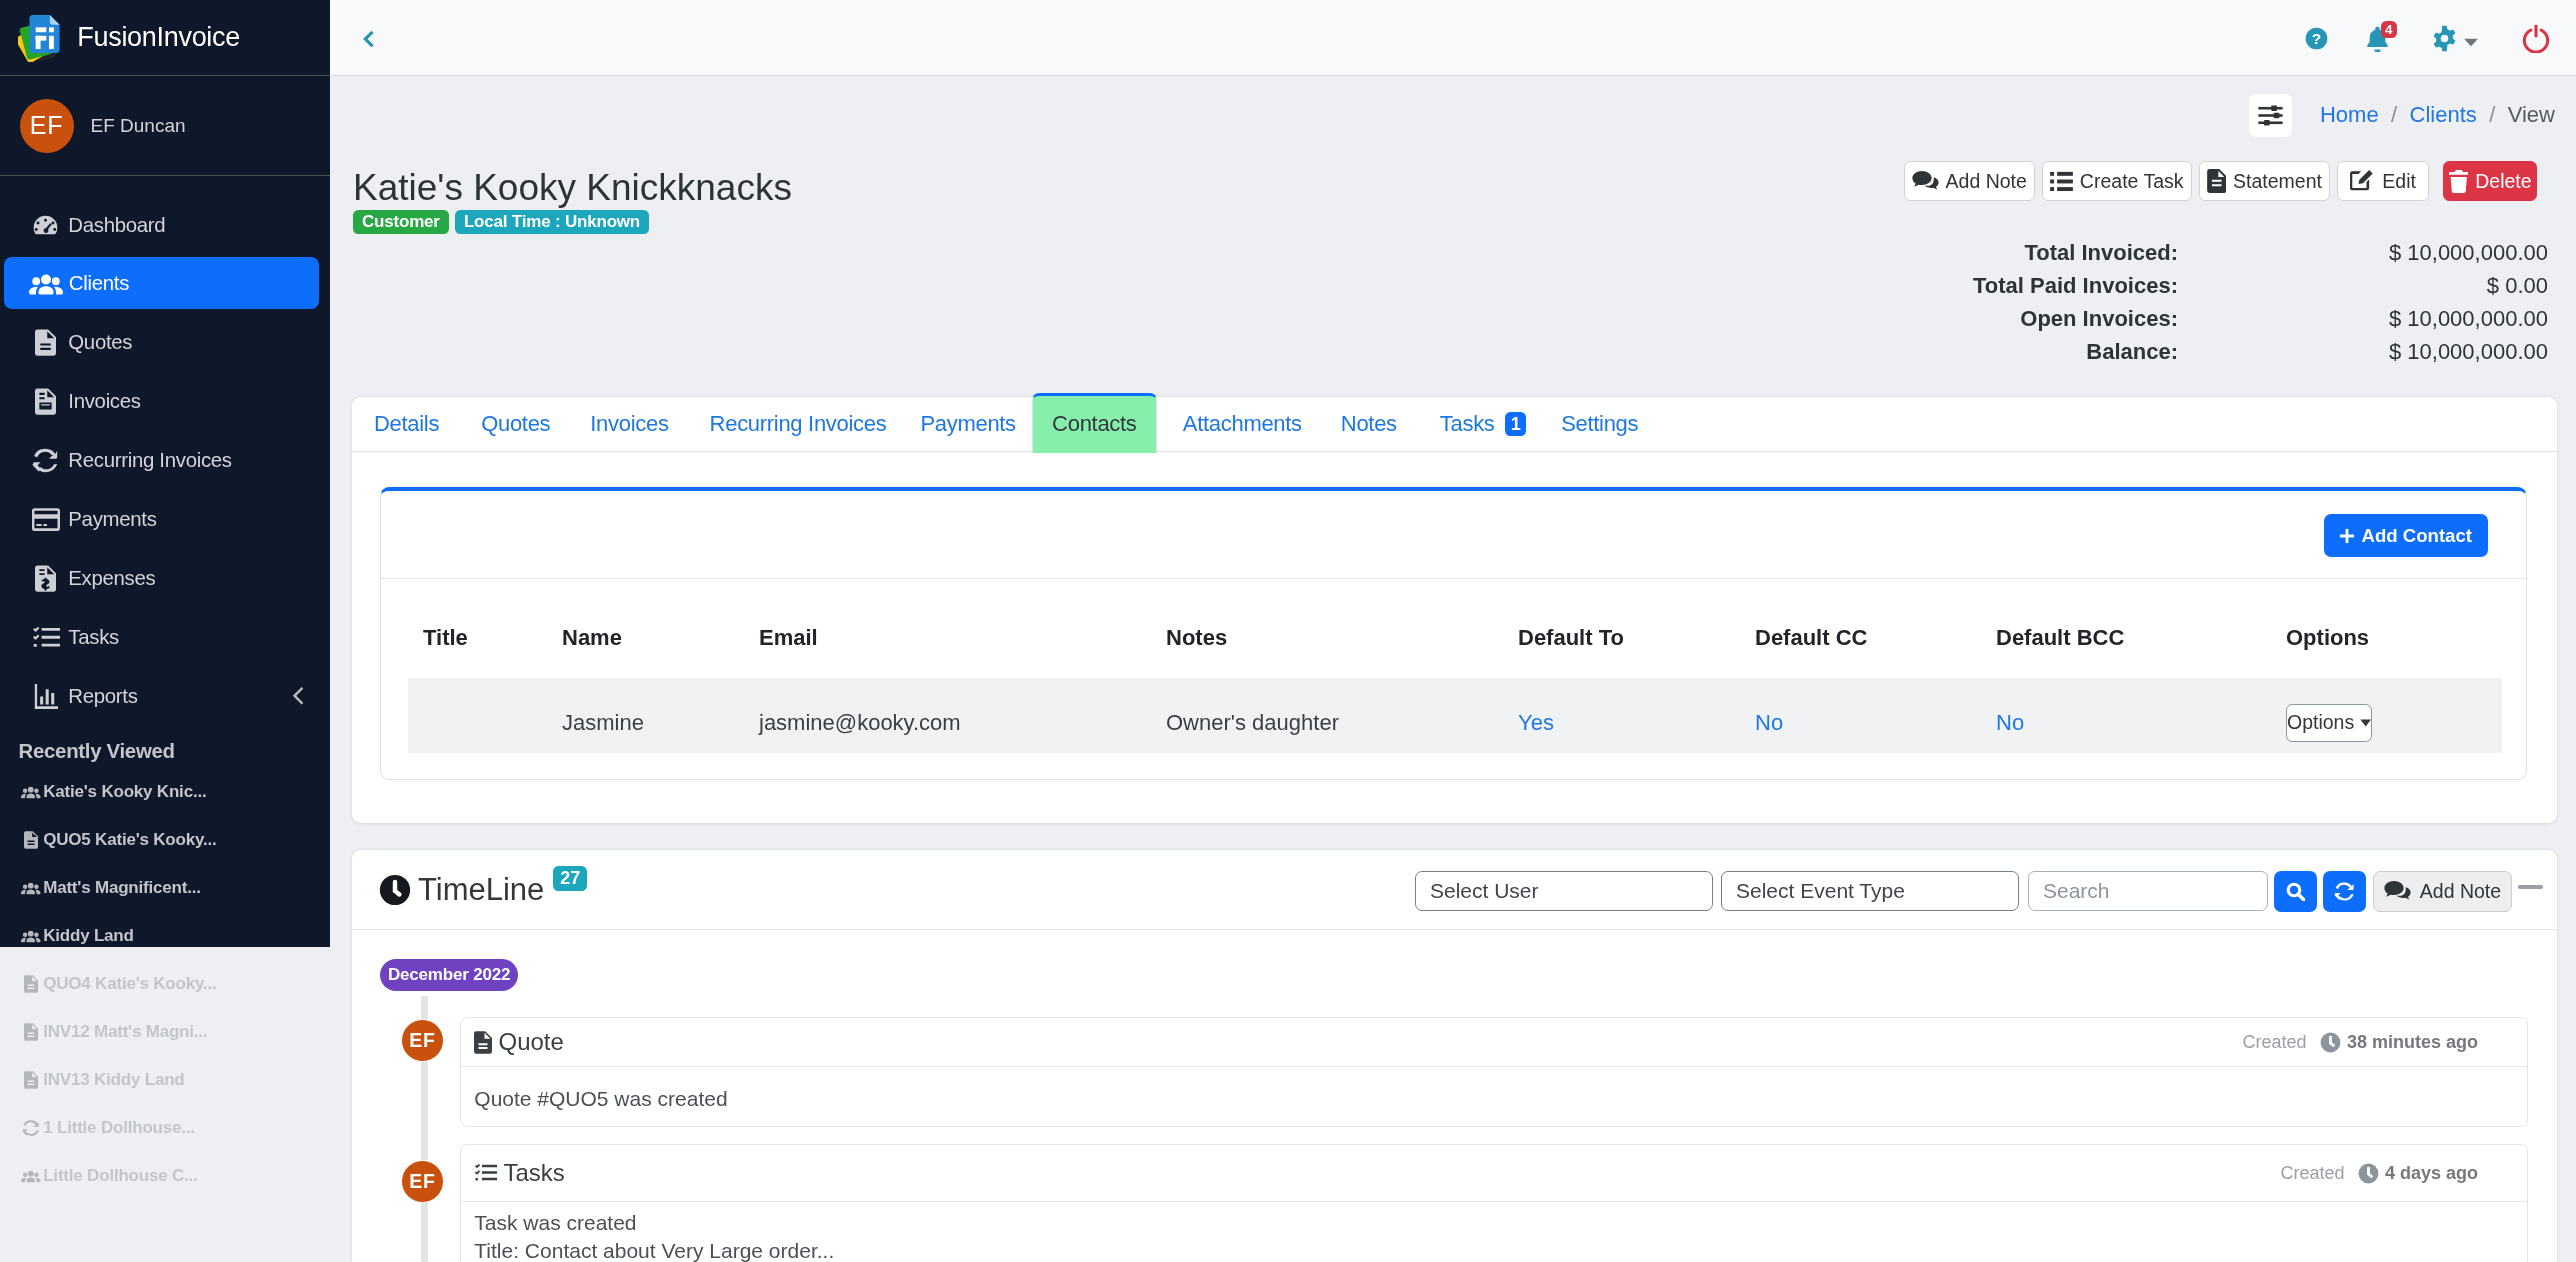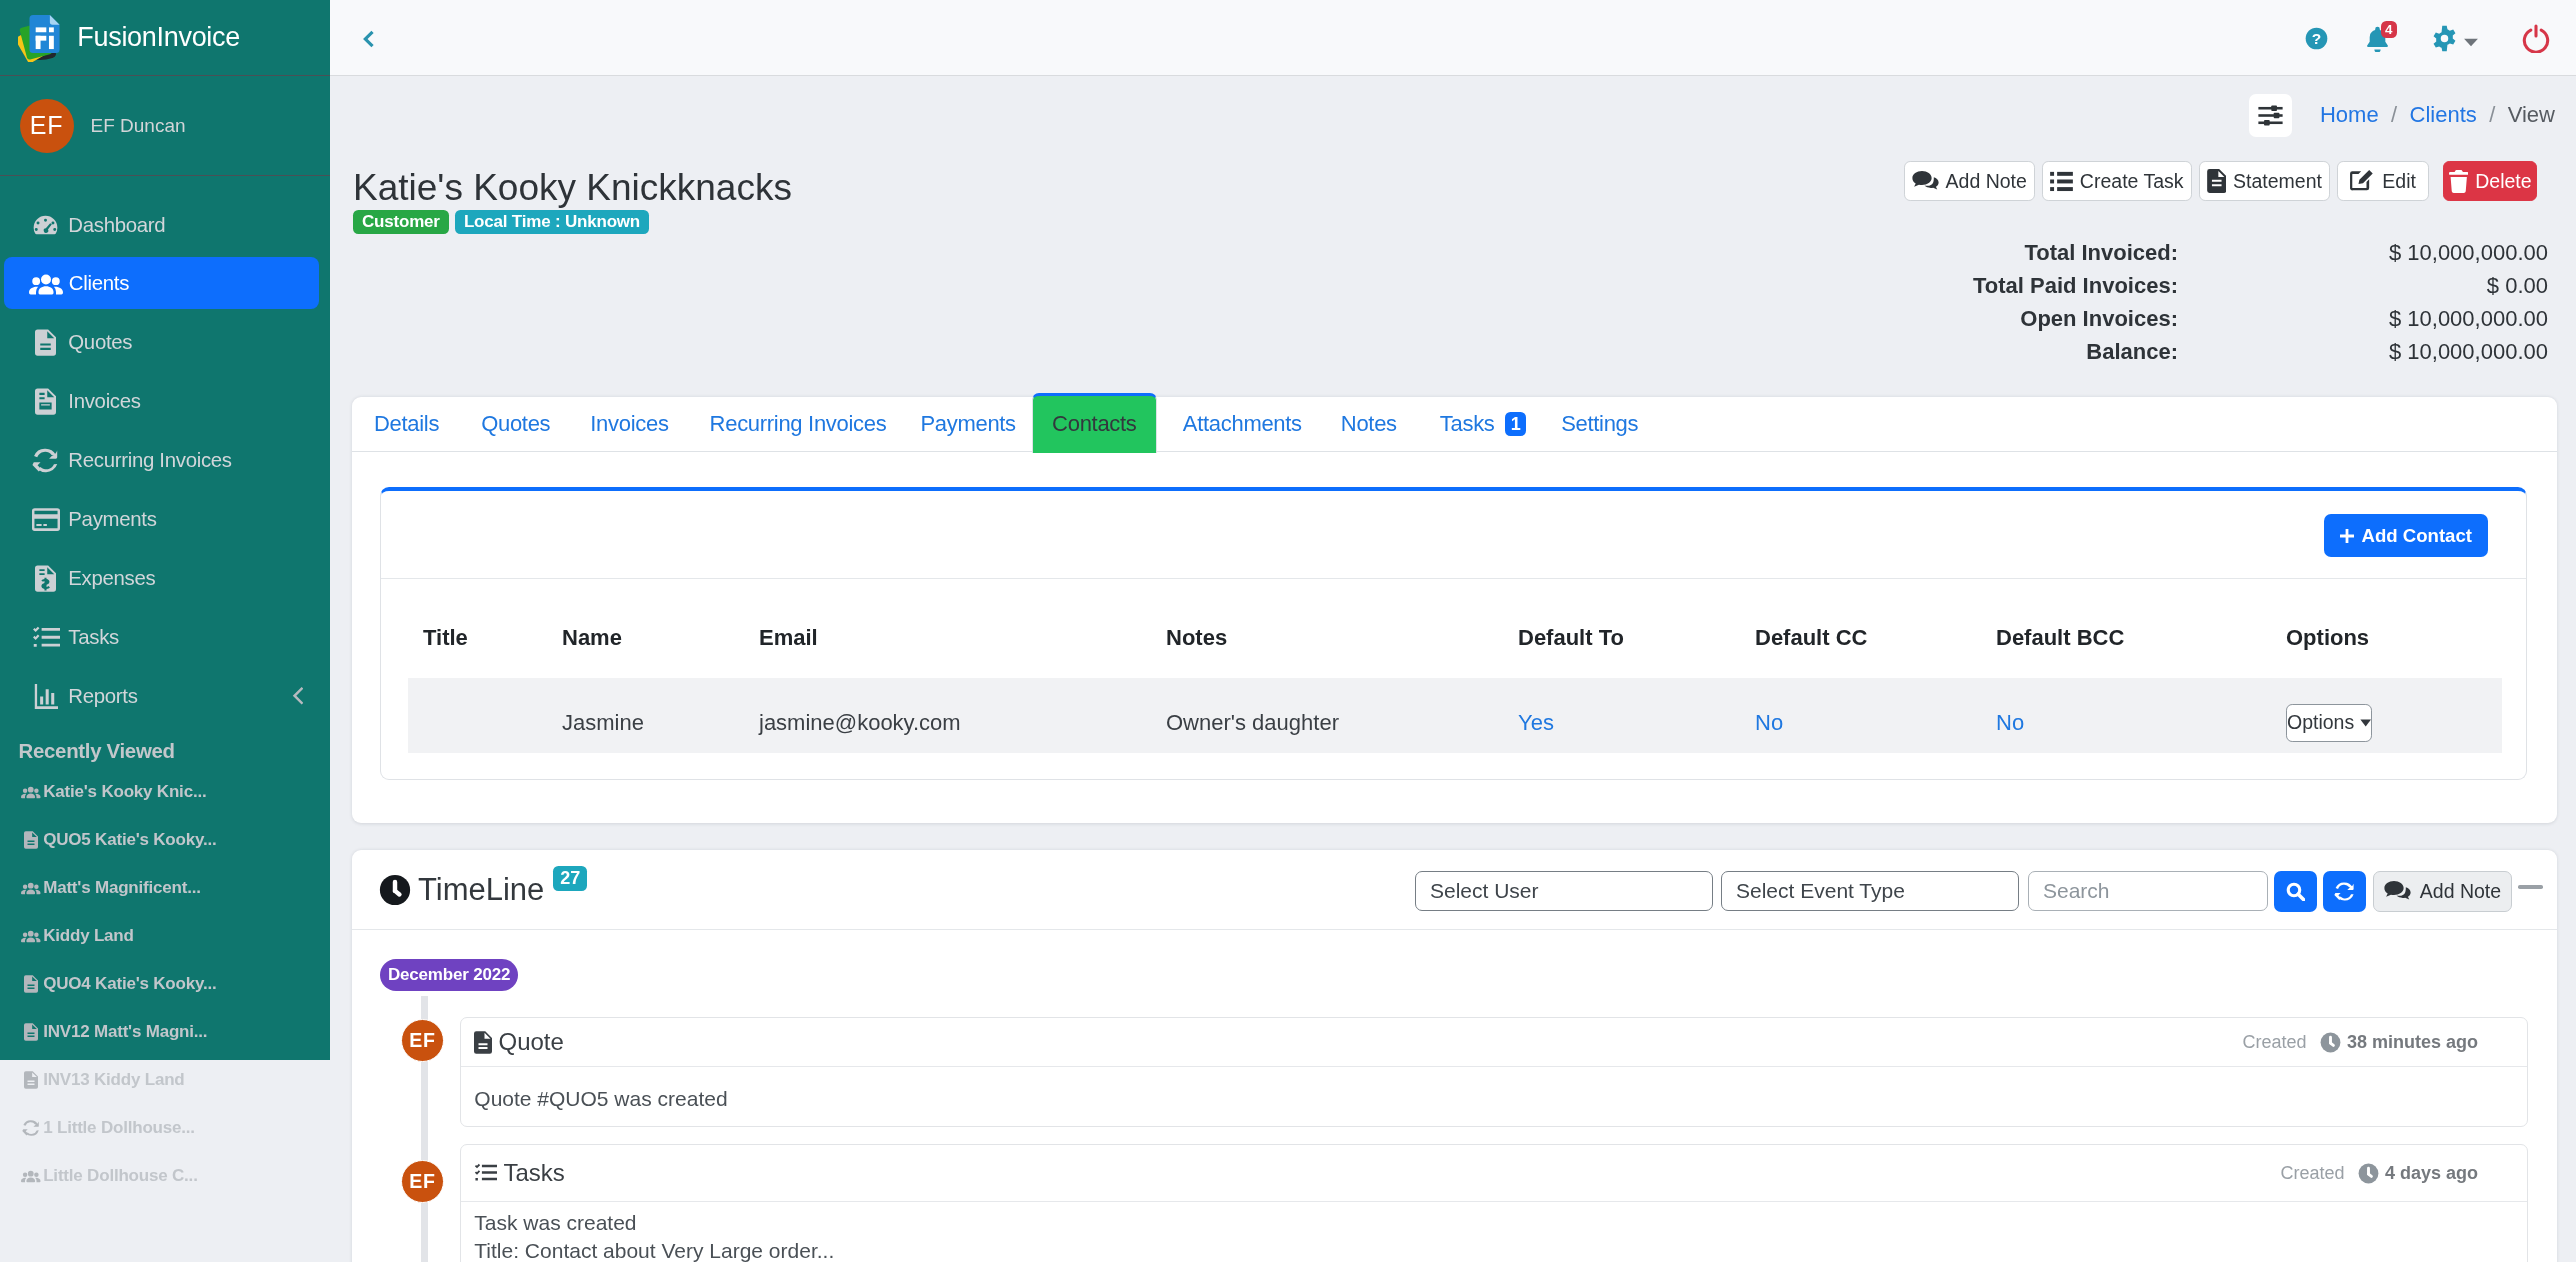--- a/index.html
+++ b/index.html
@@ -1,20 +1,20 @@
 <!DOCTYPE html>
 <html style="font-size:14px"><head>
 <meta charset="utf-8">
 <style>
 * { margin:0; padding:0; box-sizing:border-box; }
 html,body { width:2576px; height:1263px; overflow:hidden; }
 body { font-family:"Liberation Sans", sans-serif; font-size:22px; color:#3a3f44; background:#edeff3; }
 svg { display:block; }
 
-#sidebar { position:fixed; left:0; top:0; width:330px; height:1060px; background:#0f766e; z-index:10; }
+#sidebar { position:fixed; left:0; top:0; width:330px; height:947px; background:#0f172a; z-index:10; }
 #brand { height:76px; display:flex; align-items:center; padding-left:18px; border-bottom:0.9px solid #4a5055; }
 #brand .logo { width:46px; height:48px; }
 #brand .name { color:#fff; font-size:27px; margin-left:13.3px; letter-spacing:-0.3px; }
 #userbox { height:100px; display:flex; align-items:center; padding-left:19.5px; border-bottom:0.9px solid #4a5055; }
 #userbox .avatar { width:54px; height:54px; border-radius:50%; background:#c9510e; color:#fff; font-size:25px; display:flex; align-items:center; justify-content:center; letter-spacing:0.9px; }
 #userbox .uname { color:#d2d5d8; font-size:19px; margin-left:17px; }
 #menu { margin-top:19.5px; }
 .mitem { position:relative; height:59px; display:flex; align-items:center; color:#d2d6da; }
 .mitem .mic { width:35px; margin-left:28px; display:flex; justify-content:center; color:#ccd0d4; }
 .mitem .mtxt { margin-left:5.3px; font-size:20.4px; letter-spacing:-0.3px; }
@@ -47,21 +47,21 @@
 .abtn svg { margin-right:7px; }
 .abtn.danger { background:#dc3545; border-color:#dc3545; color:#fff; margin-left:14px; padding:0 4.4px; }
 #totals { position:absolute; right:28px; top:93px; }
 #totals .trow { display:flex; justify-content:flex-end; height:33px; align-items:center; }
 #totals .tlabel { font-weight:bold; color:#2e3338; text-align:right; }
 #totals .tval { width:370px; text-align:right; color:#2e3338; }
 
 #card1 { position:absolute; left:22px; top:320px; width:2205px; height:426px; background:#fff; border-radius:9px; box-shadow:0 0.9px 3.5px rgba(40,50,60,.13); }
 #tabs { position:relative; height:55px; border-bottom:0.9px solid #dee2e6; display:flex; }
 .tab { font-size:22px; color:#1f78e0; display:flex; align-items:center; letter-spacing:-0.3px; white-space:nowrap; }
-.tab.active { position:relative; top:-4.4px; height:60px; background:#22c55e; border:0.9px solid #dee2e6; border-top:3.5px solid #0d6efd; border-bottom:none; border-radius:7px 7px 0 0; color:#33383d; width:125px; justify-content:center; }
+.tab.active { position:relative; top:-4.4px; height:60px; background:#86efac; border:0.9px solid #dee2e6; border-top:3.5px solid #0d6efd; border-bottom:none; border-radius:7px 7px 0 0; color:#33383d; width:125px; justify-content:center; }
 .tbadge { background:#0d6efd; color:#fff; font-size:18px; font-weight:bold; border-radius:5.3px; min-width:21px; height:24px; display:flex; align-items:center; justify-content:center; margin-left:10.6px; padding:0 5.3px; }
 #card2 { position:absolute; left:28px; top:90px; width:2147px; height:293px; background:#fff; border:0.9px solid #dfe2e6; border-top:4.4px solid #0d6efd; border-radius:9px; }
 #card2 .chead { height:88px; border-bottom:0.9px solid #e4e7ea; position:relative; }
 .addcontact { position:absolute; right:38px; top:23px; height:43px; background:#0d6efd; border-radius:7px; color:#fff; font-size:18.6px; font-weight:bold; display:flex; align-items:center; padding:0 16px; white-space:nowrap; }
 table { border-collapse:collapse; margin-left:27px; width:2094px; table-layout:fixed; }
 th { text-align:left; font-size:22px; color:#212529; padding:46px 0 27px 15px; }
 td { font-size:22px; color:#3a3f44; padding:14px 0 0 15px; height:75px; }
 tr.stripe { background:#f1f2f4; }
 td.blue { color:#1f78e0; }
 .optbtn { width:86px; height:38px; background:#fff; border:0.9px solid #8d959c; border-radius:6.2px; font-size:19.5px; color:#33383d; display:flex; align-items:center; justify-content:center; }

